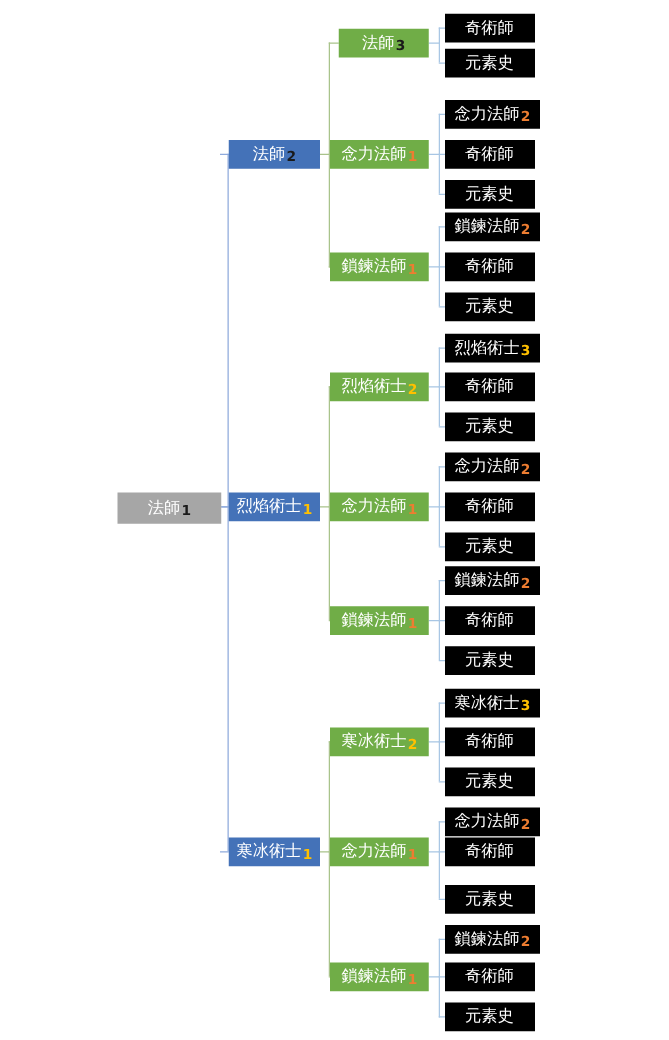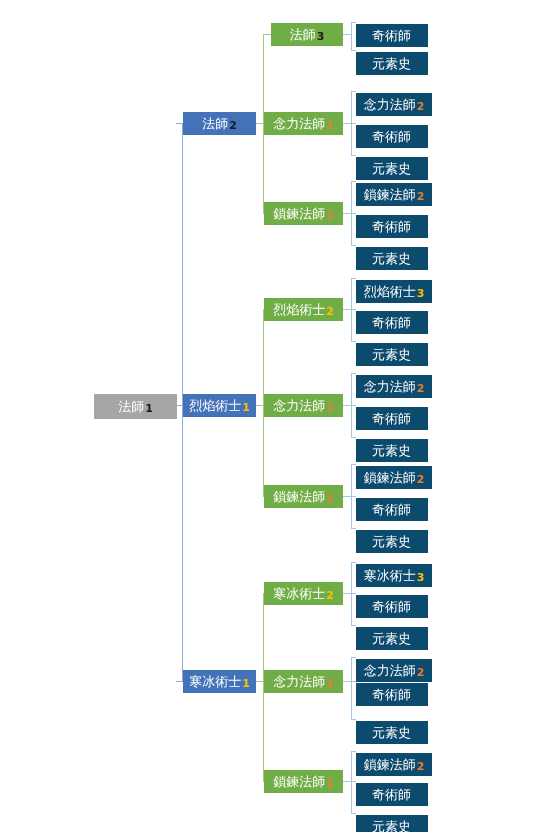--- a/index.html
+++ b/index.html
@@ -31,21 +31,21 @@
     font-weight:bold;
     margin-left:1px;
     position:relative;
     top:2px;
   }
 
   
   .n-root{background:#a6a6a6;color:#ffffff;}
   .n-dark{background:#4472b8;color:#ffffff;}
   .n-green{background:#70ad47;color:#ffffff;}
-  .n-leaf{background:#0c4a6e;color:#ffffff;margin-top:13px;}
+  .n-leaf{background:#000000;color:#ffffff;}
 
   
   .num-black{color:#1a1a1a;}
   .num-gold{color:#ffc000;}
   .num-orange{color:#ed7d31;}
 
   
   .line{position:absolute;background:#000;}
   .lh{height:1px;}
   .lv{width:1px;}

